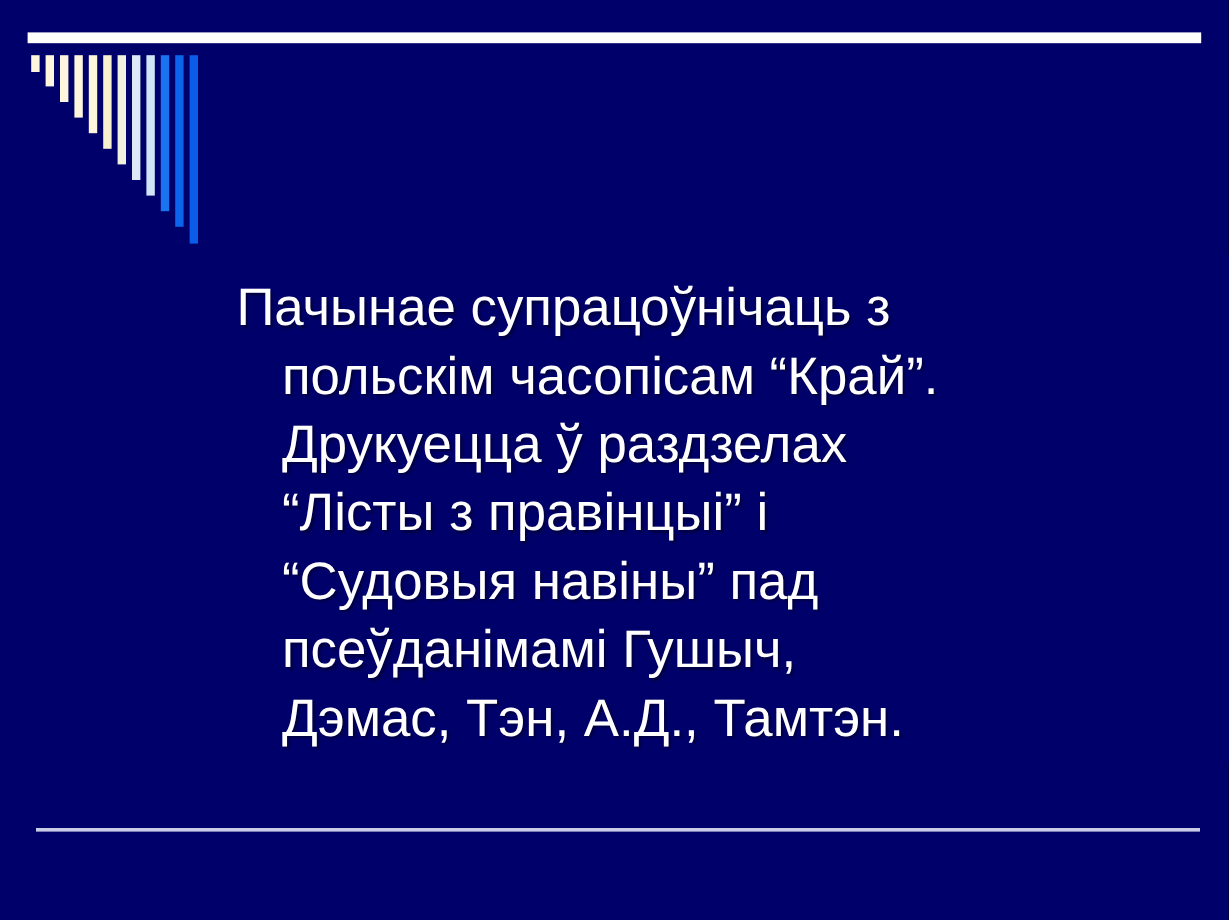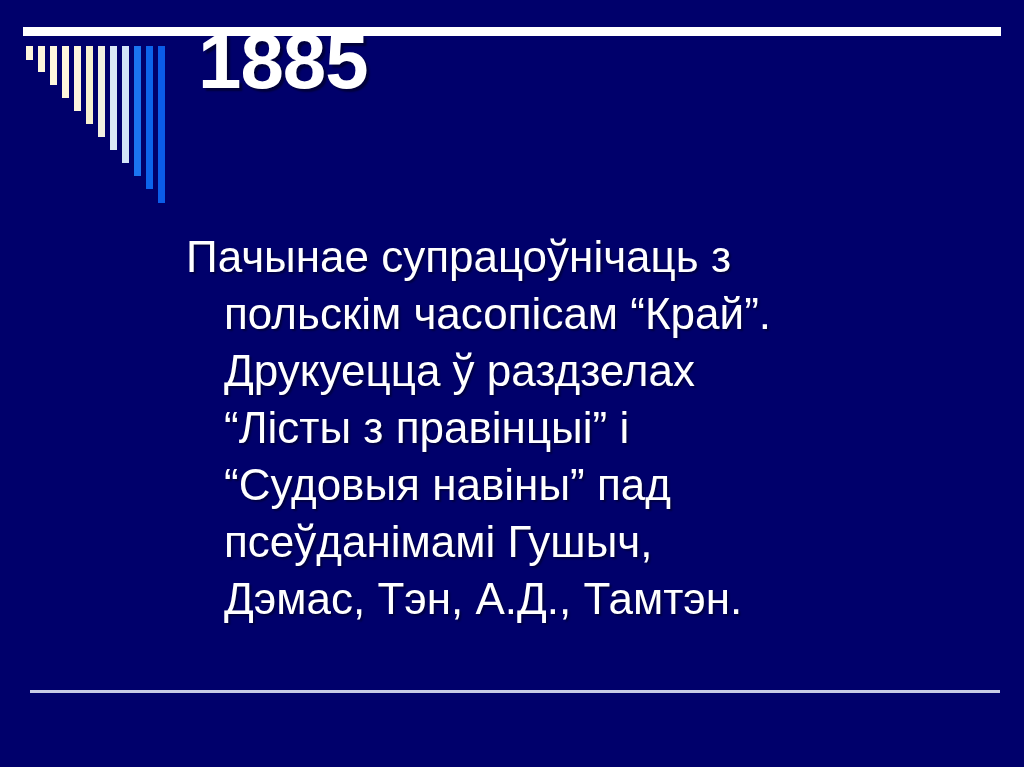--- a/index.html
+++ b/index.html
@@ -52,21 +52,21 @@
     color: #ffffff;
     letter-spacing: -1px;
     line-height: 1.0;
     text-shadow: 3px 3px 2px rgba(0,0,0,0.45);
     white-space: nowrap;
   }
 
   
   #body-block {
     position: absolute;
-    left: 186px;
+    left: 197px;
     top: 228px;
     width: 760px;
   }
   #body-block .body-para {
     font-size: 44px;
     line-height: 57px;
     color: #ffffff;
     text-indent: 0;
     padding-left: 38px;
     text-shadow: 2px 2px 2px rgba(0,0,0,0.40);
@@ -102,21 +102,20 @@
       <div class="deco-bar" style="left: 48px; height: 65px; background: rgb(253, 246, 220);"></div>
       <div class="deco-bar" style="left: 60px; height: 78px; background: rgb(247, 240, 207);"></div>
       <div class="deco-bar" style="left: 72px; height: 91px; background: rgb(242, 240, 224);"></div>
       <div class="deco-bar" style="left: 84px; height: 104px; background: rgb(220, 232, 246);"></div>
       <div class="deco-bar" style="left: 96px; height: 117px; background: rgb(210, 228, 248);"></div>
       <div class="deco-bar" style="left: 108px; height: 130px; background: rgb(26, 116, 240);"></div>
       <div class="deco-bar" style="left: 120px; height: 143px; background: rgb(12, 100, 236);"></div>
       <div class="deco-bar" style="left: 132px; height: 157px; background: rgb(11, 92, 232);"></div>
     </div>
 
-  <div id="slide-title" style="color: rgb(255, 255, 255);">1885</div>
 
   <div id="body-block">
     <div class="body-para" style="color: rgb(255, 255, 255);"><span class="first-line-pull">Пачынае супрацоўнічаць з</span><span style="display: block;">польскім часопісам “Край”.</span><span style="display: block;">Друкуецца ў раздзелах</span><span style="display: block;">“Лісты з правінцыі” і</span><span style="display: block;">“Судовыя навіны” пад</span><span style="display: block;">псеўданімамі Гушыч,</span><span style="display: block;">Дэмас, Тэн, А.Д., Тамтэн.</span></div>
   </div>
 
   <div id="bottom-rule" style="background: rgb(200, 204, 230);"></div>
 
 </div>
 
 </body></html>

